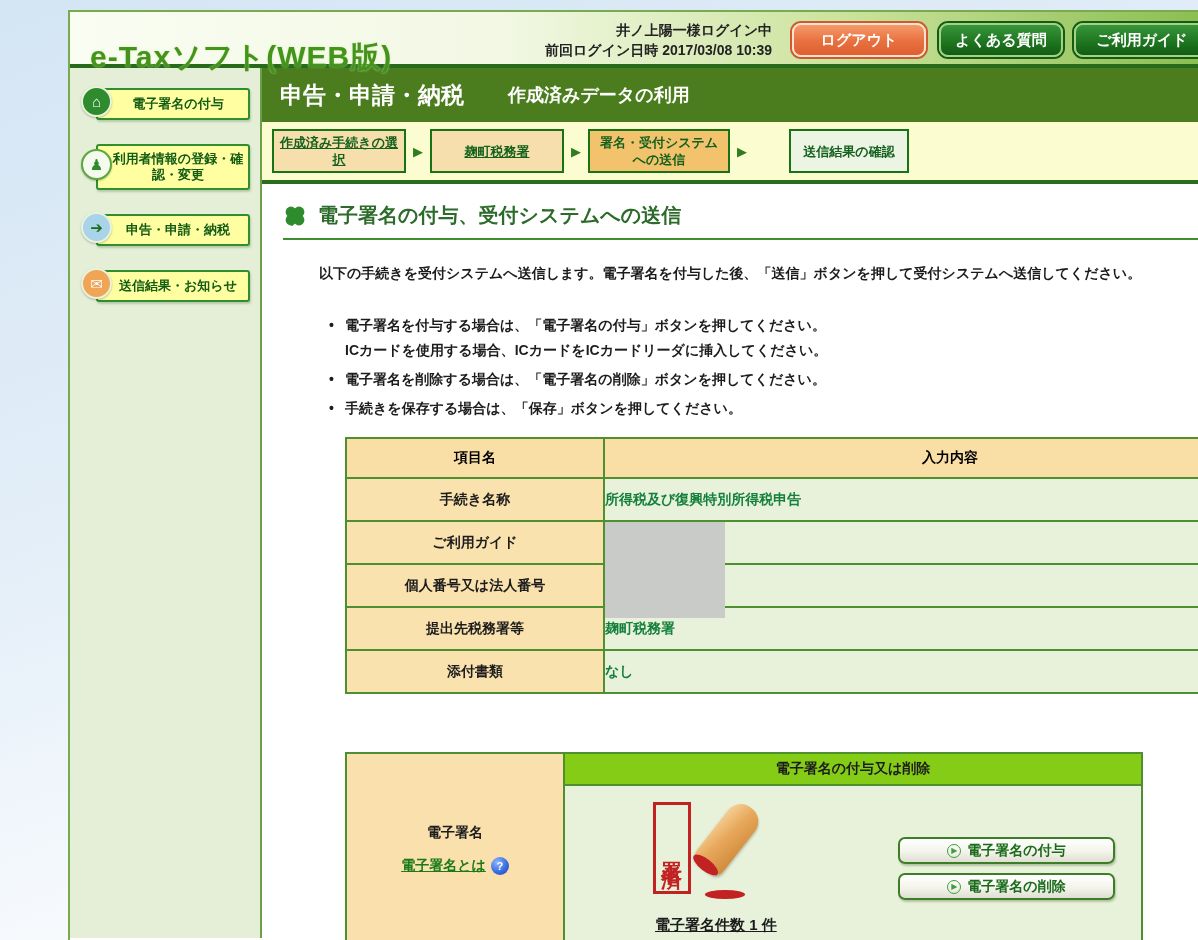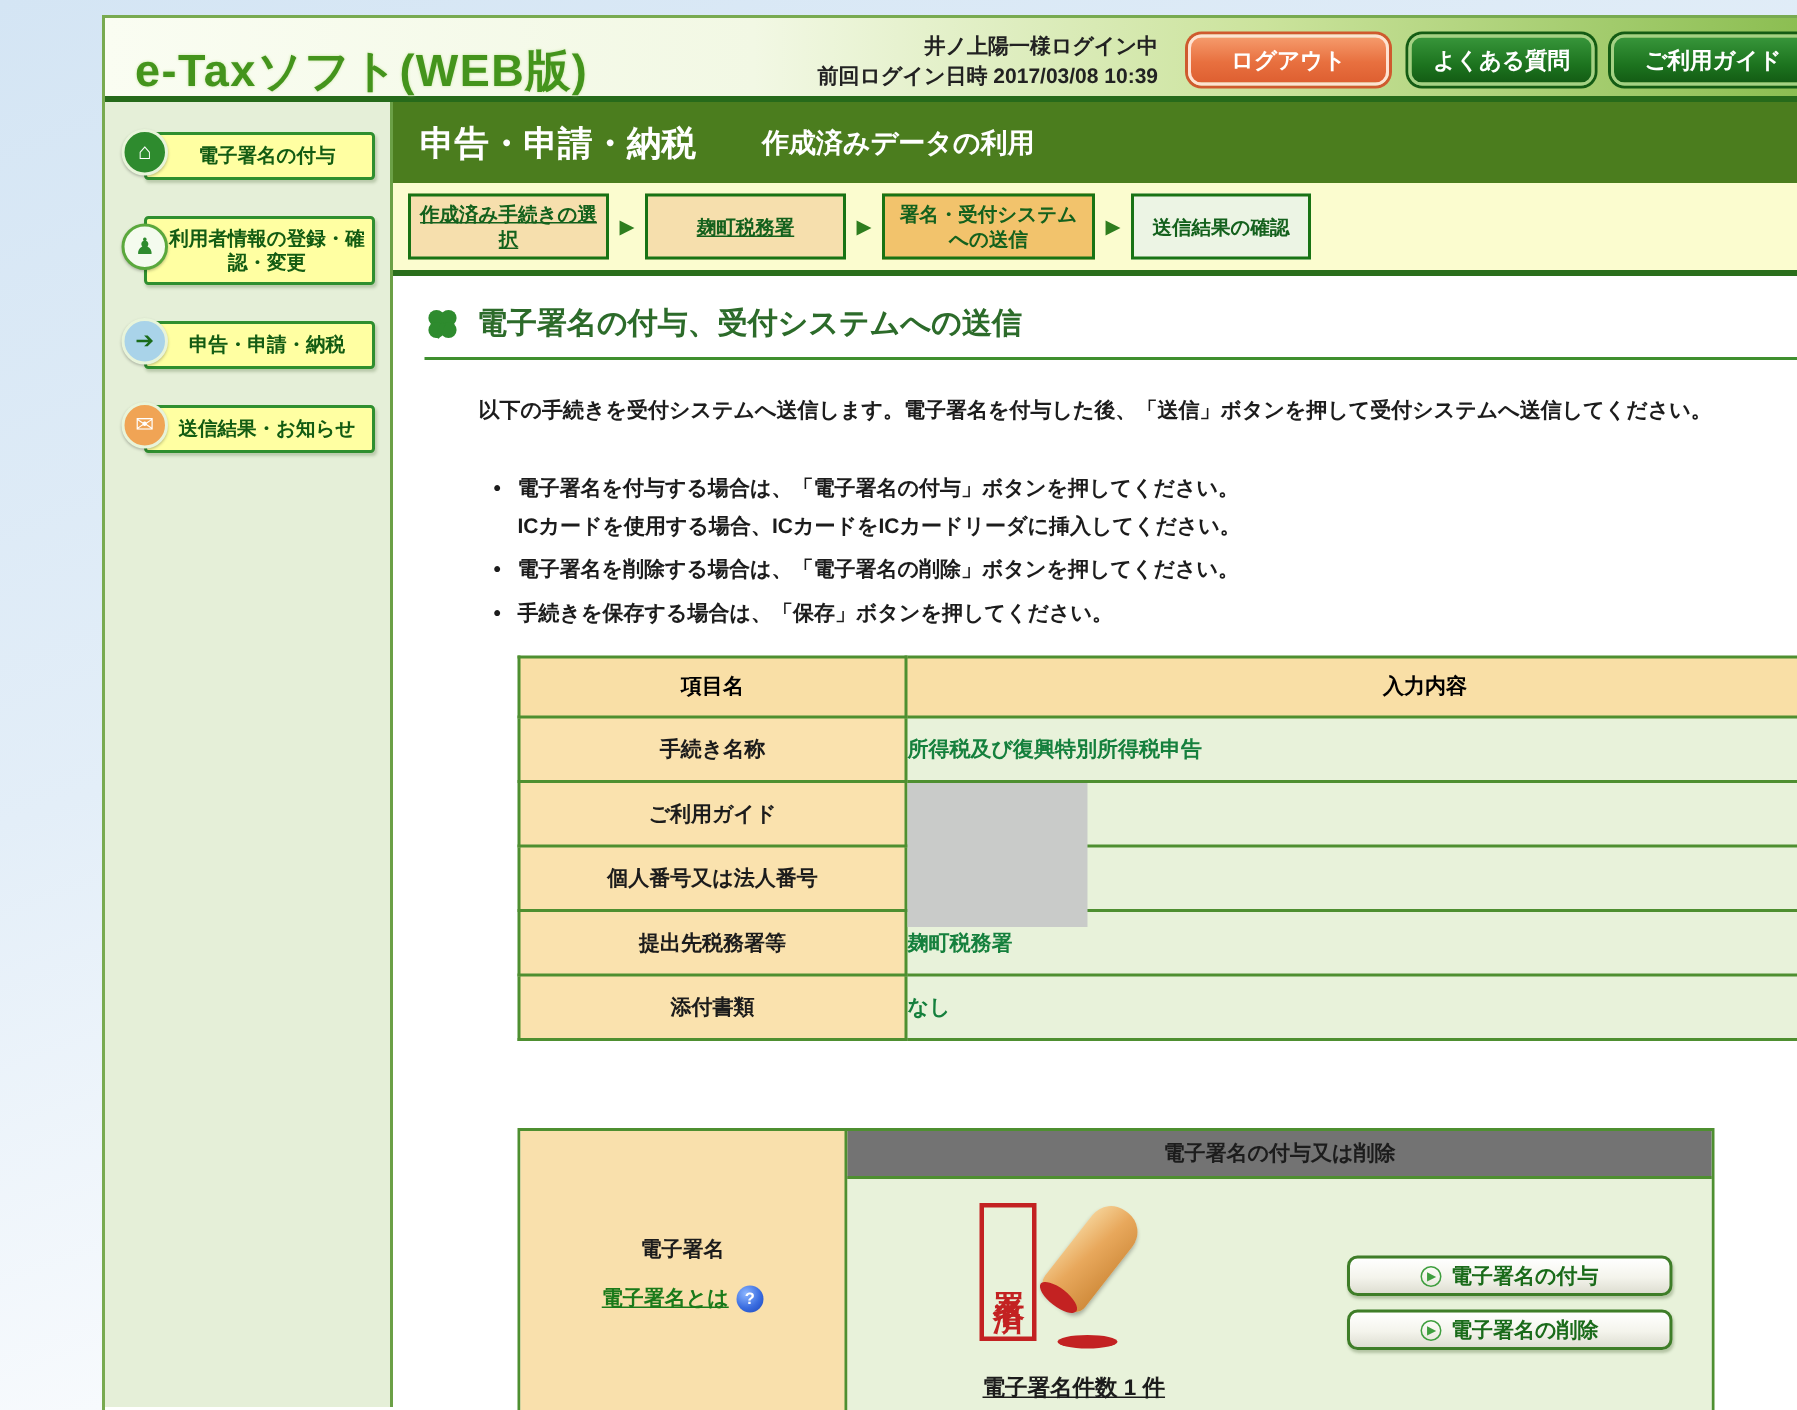--- a/index.html
+++ b/index.html
@@ -7,21 +7,21 @@
     font-family:"Liberation Sans","DejaVu Sans",sans-serif; }
   body { background:linear-gradient(160deg,#d4e5f4 0%,#e3eef8 40%,#f7fafd 70%,#ffffff 100%); }
 
   .page { position:absolute; left:68px; top:10px; width:1142px; height:930px;
     background:#ffffff; border:2px solid #78aa50; border-bottom:none; }
 
   
   .hdr { position:relative; height:56px;
     background:linear-gradient(to right,#fafdf2 0%,#f2f8e4 38%,#cbe39c 68%,#8abd50 100%);
     border-bottom:4px solid #266a1a; }
-  .logo { position:absolute; left:20px; top:15px; font-size:30px; font-weight:800;
+  .logo { position:absolute; left:20px; top:25px; font-size:30px; font-weight:800;
     color:#44941c; letter-spacing:1px; text-shadow:0 0 2px #c6e2a2; }
   .login-info { position:absolute; left:380px; top:8px; width:322px; text-align:right;
     font-size:14px; font-weight:700; color:#222; line-height:20px; }
   .hdr-btn { position:absolute; top:11px; height:34px; display:flex; align-items:center;
     justify-content:center; border-radius:9px; font-size:15px; font-weight:700; color:#fff;
     cursor:pointer; }
   .btn-logout { left:722px; width:134px;
     background:linear-gradient(180deg,#f59a6b 0%,#e8703f 55%,#de5f31 100%);
     border:2px solid #ffe2d2; box-shadow:0 0 0 2px #cf5a2e; }
   .btn-green { background:linear-gradient(180deg,#37953a 0%,#1d741f 60%,#135c14 100%);
@@ -55,21 +55,21 @@
   .titlebar .t1 { font-size:23px; font-weight:800; }
   .titlebar .t2 { font-size:18px; font-weight:700; margin-left:44px; }
   .stepbar { height:62px; background:#fbfccf; border-bottom:4px solid #2a6e1c;
     display:flex; align-items:center; padding-left:10px; }
   .step { min-height:44px; display:flex; align-items:center; justify-content:center;
     text-align:center; border:2px solid #187314; font-size:13px; font-weight:700;
     color:#14611d; line-height:17px; padding:2px 6px; }
   .step.visited { background:#f6dfad; text-decoration:underline; cursor:pointer; }
   .step.current { background:#f2c36c; }
   .step.next { background:#ecf4e4; }
-  .s1,.s2 { width:134px; } .s3 { width:142px; } .s4 { width:120px; }
+  .s1,.s2 { width:134px; } .s3 { width:142px; } .s4 { width:120px;margin-left:35px; }
   .arrow { color:#2e7d1e; font-size:13px; margin:0 7px; }
 
   
   .content { padding:0 0 0 21px; }
   .sec-head { display:flex; align-items:center; gap:11px; margin-top:18px;
     padding-bottom:9px; border-bottom:2px solid #3f8f2f; }
   .sec-title { font-size:20px; font-weight:800; color:#2c6b2a; }
   .desc { margin:25px 0 0 36px; font-size:14px; font-weight:600; color:#1c1c1c; }
   .bullets { margin:30px 0 0 46px; font-size:14px; font-weight:600; color:#1c1c1c; }
   .b-line { line-height:25px; position:relative; padding-left:16px; }
@@ -94,21 +94,21 @@
     display:flex; flex-direction:column; align-items:center; }
   .t2-name { margin-top:70px; font-size:14px; font-weight:700; color:#1c1c1c; }
   .t2-link-row { margin-top:15px; display:flex; align-items:center; gap:5px; }
   .t2-link { font-size:14px; font-weight:700; color:#1a7a1a;
     text-decoration:underline; cursor:pointer; }
   .q-icon { width:18px; height:18px; border-radius:50%; color:#fff; font-size:11px;
     font-weight:800; display:flex; align-items:center; justify-content:center;
     background:radial-gradient(circle at 35% 30%,#8cb6ff 0%,#3a6de0 55%,#1a44b8 100%);
     cursor:pointer; }
   .t2-right { flex:1; display:flex; flex-direction:column; }
-  .t2-hd { height:32px; background:#737373; border-bottom:2px solid #4e8f30;
+  .t2-hd { height:32px; background:#84cc16; border-bottom:2px solid #4e8f30;
     display:flex; align-items:center; justify-content:center; font-size:14px;
     font-weight:700; color:#1c1c1c; }
   .t2-body { position:relative; flex:1; background:#e8f2da; }
 
   .stamp { position:absolute; left:88px; top:16px; width:150px; height:110px; }
   .stamp-box { position:absolute; left:0; top:0; width:38px; height:92px;
     border:3px solid #c32222; display:flex; align-items:center; justify-content:center; }
   .stamp-txt { writing-mode:vertical-rl; text-orientation:upright; color:#c32222;
     font-size:21px; font-weight:800; letter-spacing:3px; line-height:1; }
   .cyl { position:absolute; left:58px; top:-2px; width:34px; height:76px;

